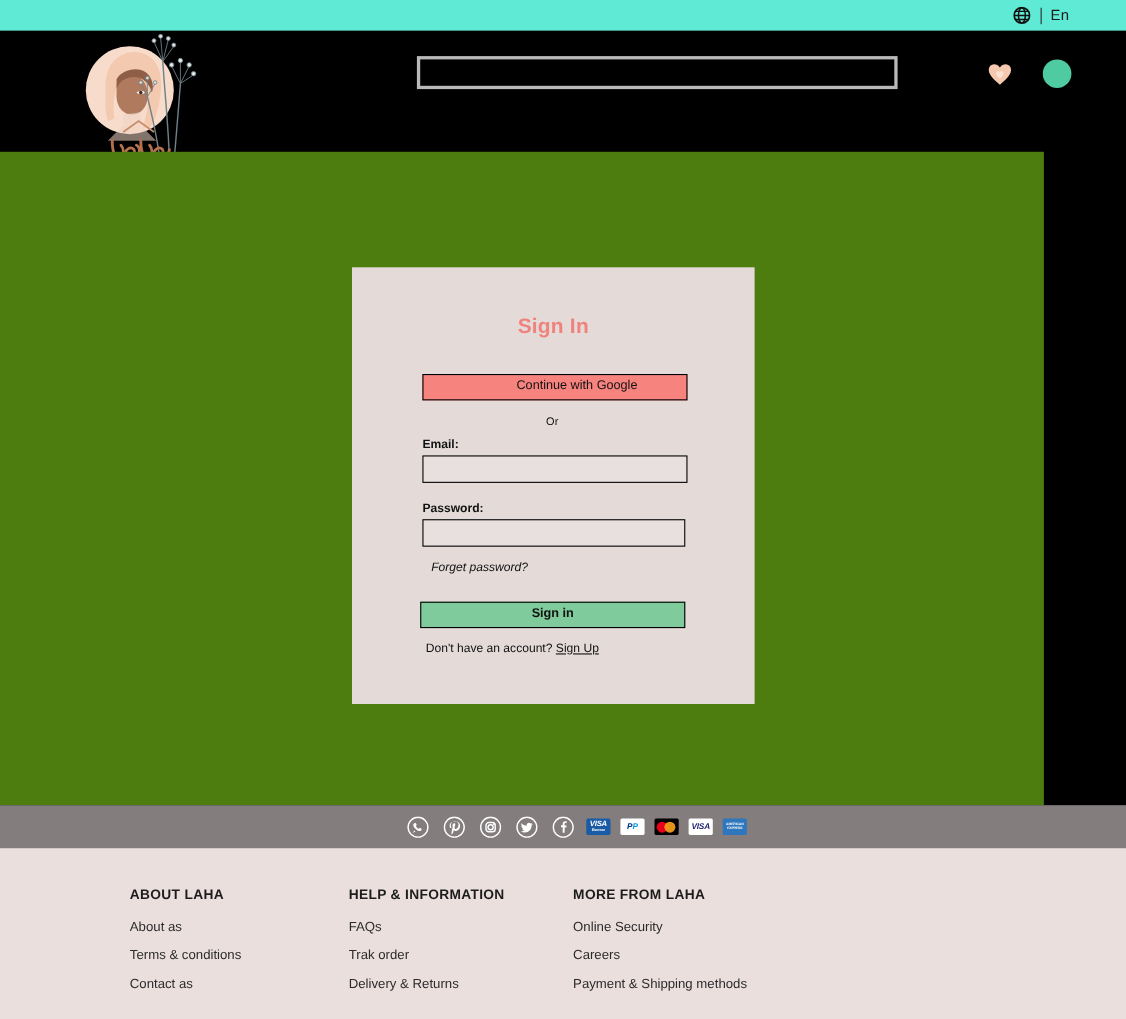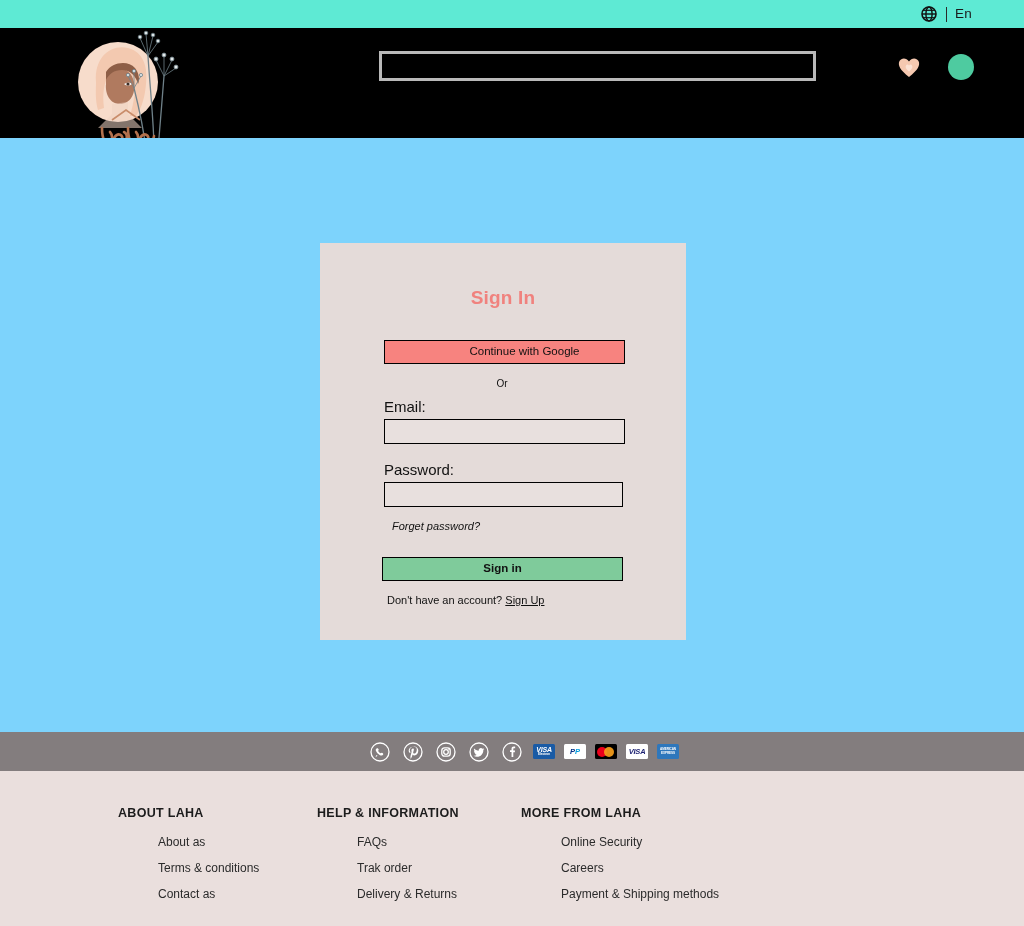--- a/index.html
+++ b/index.html
@@ -47,21 +47,21 @@
     position: absolute; right: 50px; top: 26px;
     display: flex; align-items: center; gap: 26px;
   }
   .icon-btn { display: block; width: 26px; height: 26px; cursor: pointer; }
   .cart-circle {
     width: 26px; height: 26px; border-radius: 50%;
     background: #4ECBA0; display: block; cursor: pointer;
   }
 
   
-  .main { position: absolute; left: 0; top: 138px; width: 1024px; height: 594px; background: #7dd3fc; }
+  .main { position: absolute; left: 0; top: 138px; width: 949px; height: 594px; background: #4d7c0f; }
   .signin-card {
     position: absolute; left: 320px; top: 105px;
     width: 366px; height: 397px;
     background: #E4DBD9;
   }
   .card-title {
     text-align: center; color: #F0827E;
     font-size: 19px; font-weight: bold;
     margin-top: 44px; letter-spacing: .2px;
   }
@@ -72,21 +72,21 @@
     font-family: "Liberation Sans", sans-serif;
     font-size: 11.5px; color: #111; cursor: pointer;
     line-height: 1;
     padding-left: 40px;
   }
   .or-text {
     text-align: center; font-size: 10px; color: #111;
     margin-top: 14px; margin-right: 4px;
   }
   .field-label {
-    font-size: 15px; color: #111; font-weight: normal;
+    font-size: 11px; color: #111; font-weight: bold;
     margin-top: 9px; margin-bottom: 4px; display: block;
   }
   .text-input {
     display: block; width: 241px; height: 25px;
     background: #E8E0DE; border: 1.5px solid #000;
     outline: none; font-size: 12px; padding: 0 6px;
     font-family: "Liberation Sans", sans-serif; color: #111;
   }
   .label-pw { margin-top: 17px; }
   .input-pw { width: 239px; }
@@ -148,21 +148,21 @@
   .fcol-1 { left: 118px; width: 190px; }
   .fcol-2 { left: 317px; width: 195px; }
   .fcol-3 { left: 521px; width: 220px; }
   .fcol-4 { left: 752px; width: 250px; }
   .fcol h4 {
     font-size: 12.5px; font-weight: bold; color: #1c1c1c;
     letter-spacing: .3px; margin-bottom: 15px;
   }
   .flink {
     display: block; font-size: 12px; color: #2b2b2b;
-    margin-bottom: 12px; text-decoration: none; cursor: pointer; margin-left: 40px;
+    margin-bottom: 12px; text-decoration: none; cursor: pointer;
   }
   .fdesc { font-size: 12px; color: #2b2b2b; line-height: 1.35; width: 190px; }
   .news-row { display: flex; align-items: center; margin-top: 19px; gap: 8px; }
   .news-input {
     width: 160px; height: 22px; background: #E8E6E6; border: none;
     outline: none; padding: 0 8px; font-size: 11.5px;
     font-family: "Liberation Sans", sans-serif; color: #333;
   }
   .news-input::placeholder { color: #b5b0b0; font-weight: bold; }
   .subscribe-btn {

